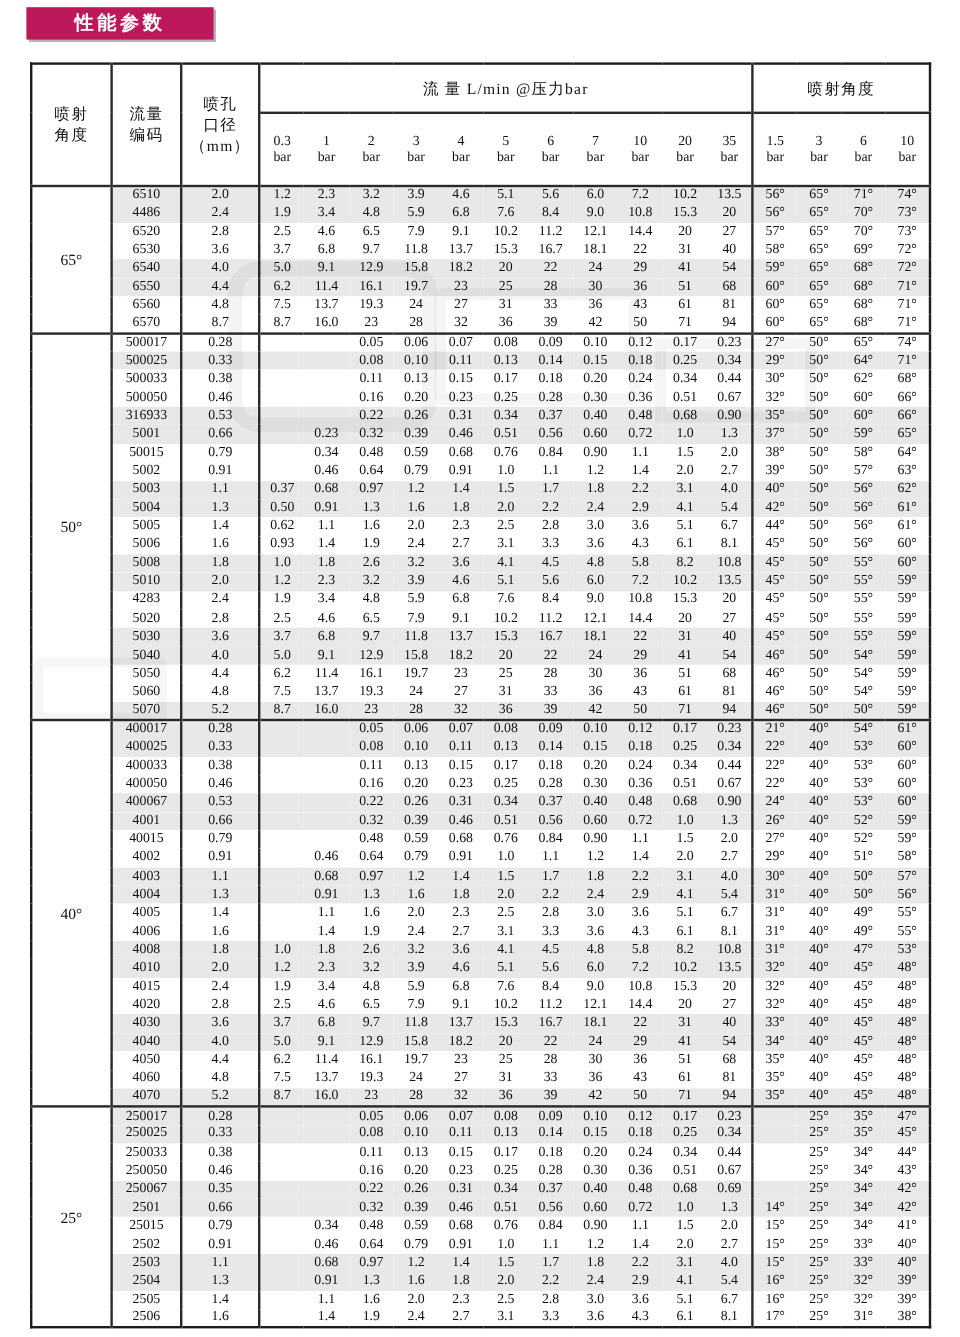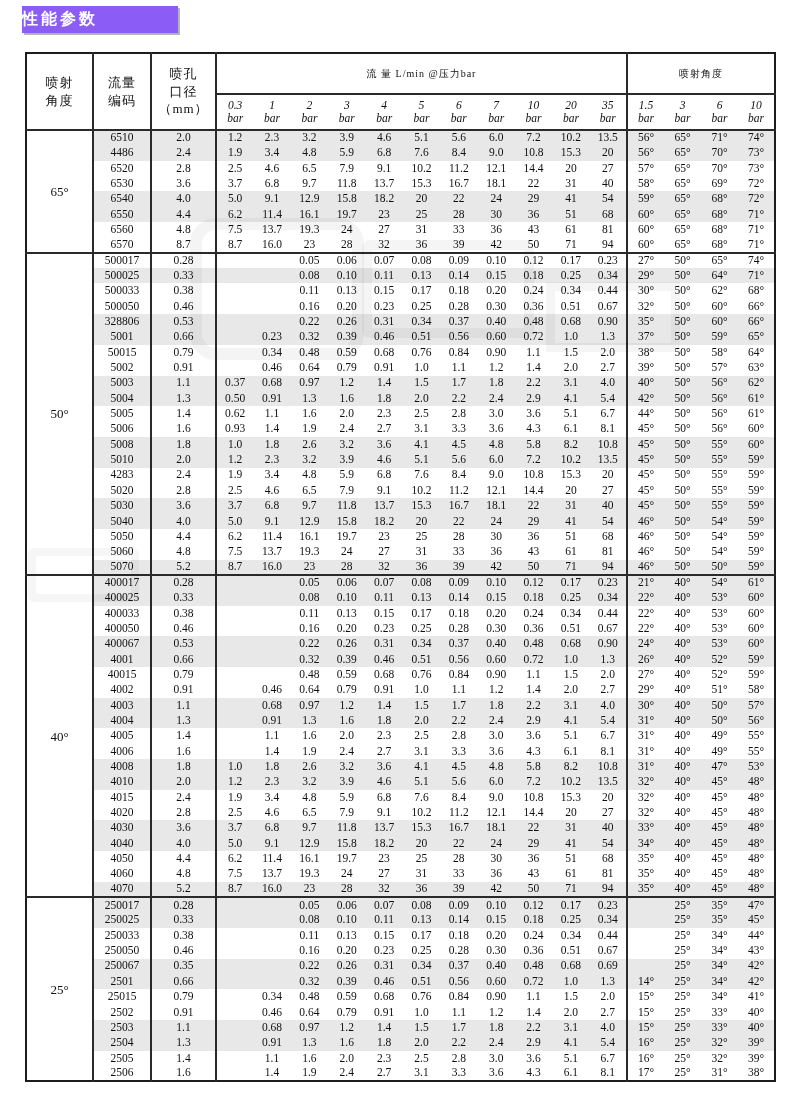--- a/index.html
+++ b/index.html
@@ -3,38 +3,38 @@
 <meta charset="utf-8">
 <style>
   html,body { margin:0; padding:0; }
   body {
     width:800px; height:1114px; background:#ffffff; position:relative;
     font-family:"Liberation Serif","DejaVu Serif",serif; color:#111;
     overflow:hidden;
   }
   .title-bar {
     position:absolute; left:22px; top:6px; width:156px; height:27px;
-    background:#8b5cf6; color:#ffffff;
+    background:#be185d; color:#ffffff;
     font-family:"Liberation Sans","DejaVu Sans",sans-serif;
     font-weight:bold; font-size:16px; letter-spacing:3px;
-    display:flex; align-items:center; 
+    display:flex; align-items:center; justify-content:center;
     box-shadow:2px 2px 0 #b5b5b5;
   }
   table.perf {
     position:absolute; left:25px; top:52px; width:751px;
     border-collapse:collapse; table-layout:fixed;
     border:2px solid #1c1c1c;
   }
   th, td { padding:0; text-align:center; vertical-align:middle; color:#101010; }
   .b-r { border-right:2px solid #2a2a2a; }
   tr.h1 { height:41px; }
-  tr.h2 { height:36px;font-style:italic; }
+  tr.h2 { height:61px; }
   .h1 th, .h2 th { font-weight:normal; background:#ffffff; }
   .stack { white-space:pre-line; font-size:13px; line-height:1.35; letter-spacing:1px; }
-  .flow-title, .angle-title { font-size:10px; letter-spacing:1px; }
+  .flow-title, .angle-title { font-size:13px; letter-spacing:1px; }
   .h2 th { border-top:2px solid #2a2a2a; font-size:11.5px; line-height:1.12; white-space:pre-line; }
   tbody tr { height:15.35px; }
   tbody td { font-size:11.5px; line-height:1; white-space:nowrap; background:#ffffff; }
   tr.shaded td { background:#e8e8e8; }
   td.angle-cell { background:#ffffff !important; font-size:13px; }
   tr.section-start td { border-top:2px solid #2a2a2a; }
   td.code-cell { letter-spacing:0; }
   
   .wm { position:absolute; pointer-events:none; z-index:5; }
   .wm1 { left:190px; top:218px; width:150px; height:118px; border:12px solid rgba(0,0,0,0.045); border-radius:26px; }
@@ -340,21 +340,21 @@
         <td class="">0.30</td>
         <td class="">0.36</td>
         <td class="">0.51</td>
         <td class="b-r">0.67</td>
         <td class="">32°</td>
         <td class="">50°</td>
         <td class="">60°</td>
         <td class="">66°</td>
       </tr>
       <tr class="shaded">
-        <td class="code-cell b-r">328806</td>
+        <td class="code-cell b-r">316933</td>
         <td class="orifice-cell b-r">0.53</td>
         <td class=""></td>
         <td class=""></td>
         <td class="">0.22</td>
         <td class="">0.26</td>
         <td class="">0.31</td>
         <td class="">0.34</td>
         <td class="">0.37</td>
         <td class="">0.40</td>
         <td class="">0.48</td>

